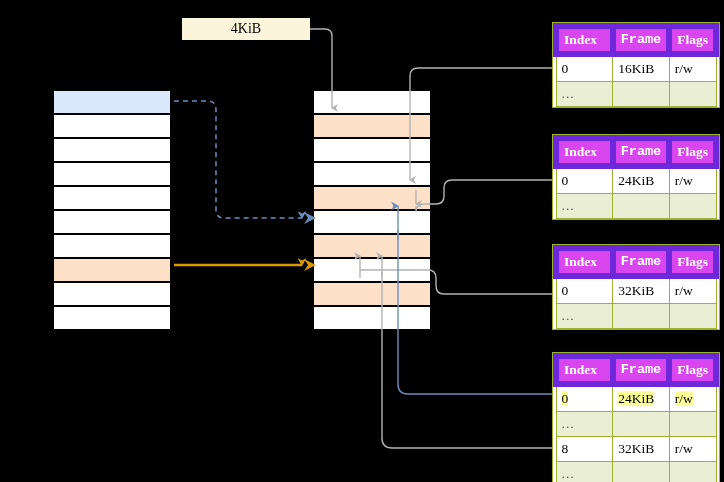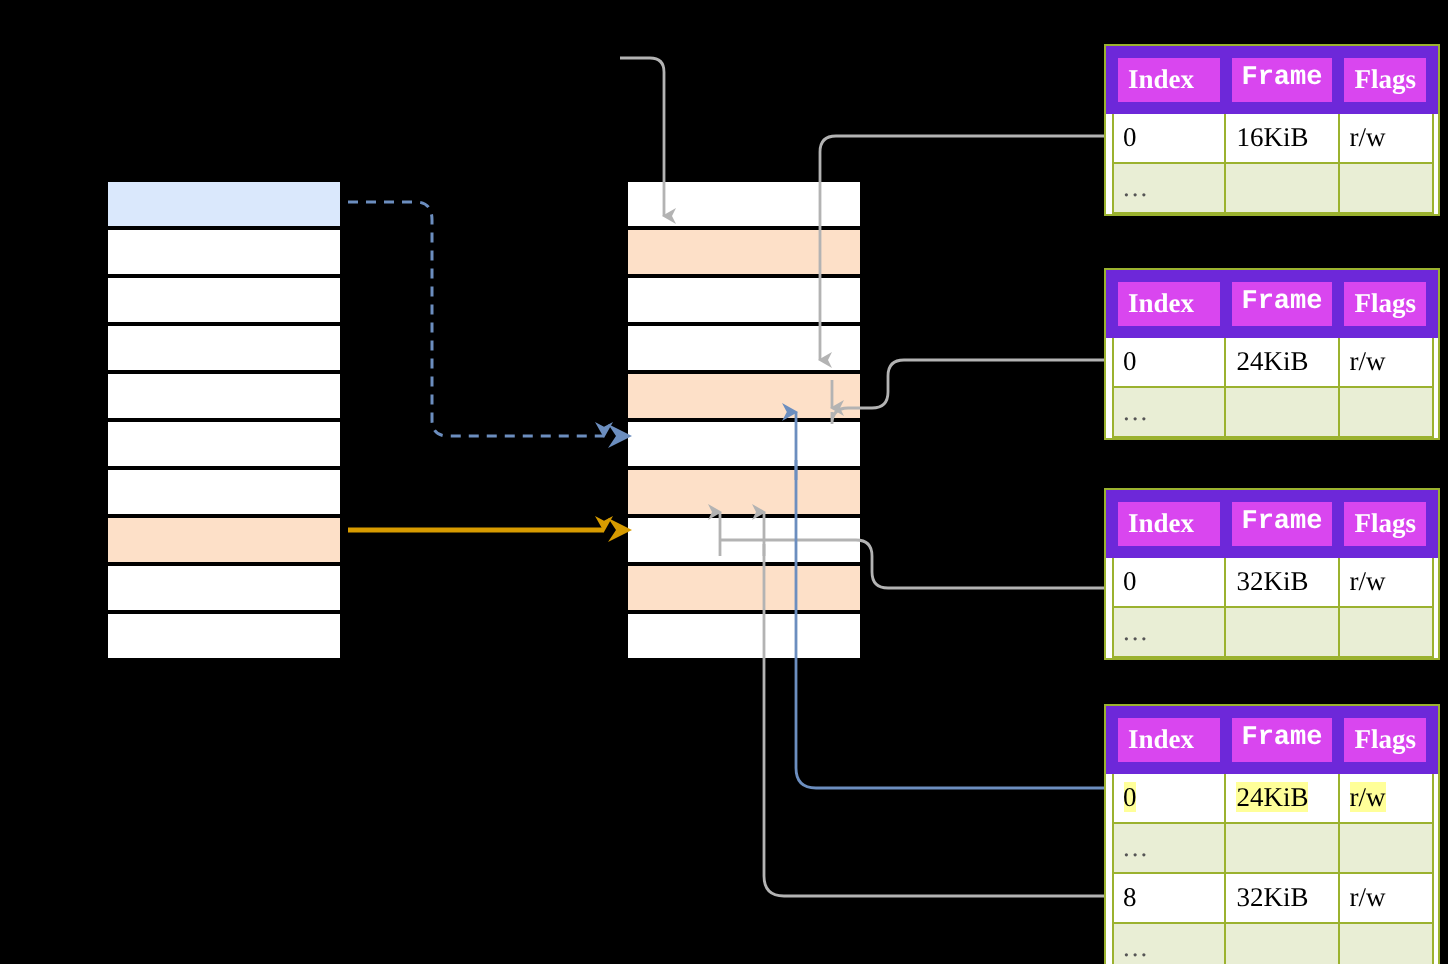--- a/index.html
+++ b/index.html
@@ -82,20 +82,23 @@
     <div class="memrow" style="height:24px;"></div>
     <div class="memrow" style="height:24px;"></div>
     <div class="memrow" style="height:24px;background:#fde0c8;"></div>
     <div class="memrow" style="height:24px;"></div>
     <div class="memrow" style="height:24px;background:#fde0c8;"></div>
     <div class="memrow" style="height:24px;"></div>
     <div class="memrow" style="height:24px;background:#fde0c8;"></div>
     <div class="memrow" style="height:24px;"></div>
   </div>
 
+  <div class="labelbox" style="left:182px;top:18px;width:128px;height:22px;">
+    <span>4KiB</span>
+  </div>
 
   <svg class="conn" viewBox="0 0 724 482" xmlns="http://www.w3.org/2000/svg">
     <defs>
       <marker id="ag" markerWidth="8" markerHeight="8" refX="4" refY="6" orient="auto" markerUnits="userSpaceOnUse">
         <path d="M0,0 L4,7 L8,0 L4,2 Z" fill="#b3b3b3"></path>
       </marker>
       <marker id="agu" markerWidth="8" markerHeight="8" refX="4" refY="6" orient="auto" markerUnits="userSpaceOnUse">
         <path d="M0,0 L4,7 L8,0 L4,2 Z" fill="#b3b3b3"></path>
       </marker>
       <marker id="ab" markerWidth="9" markerHeight="9" refX="4.5" refY="7" orient="auto" markerUnits="userSpaceOnUse">

